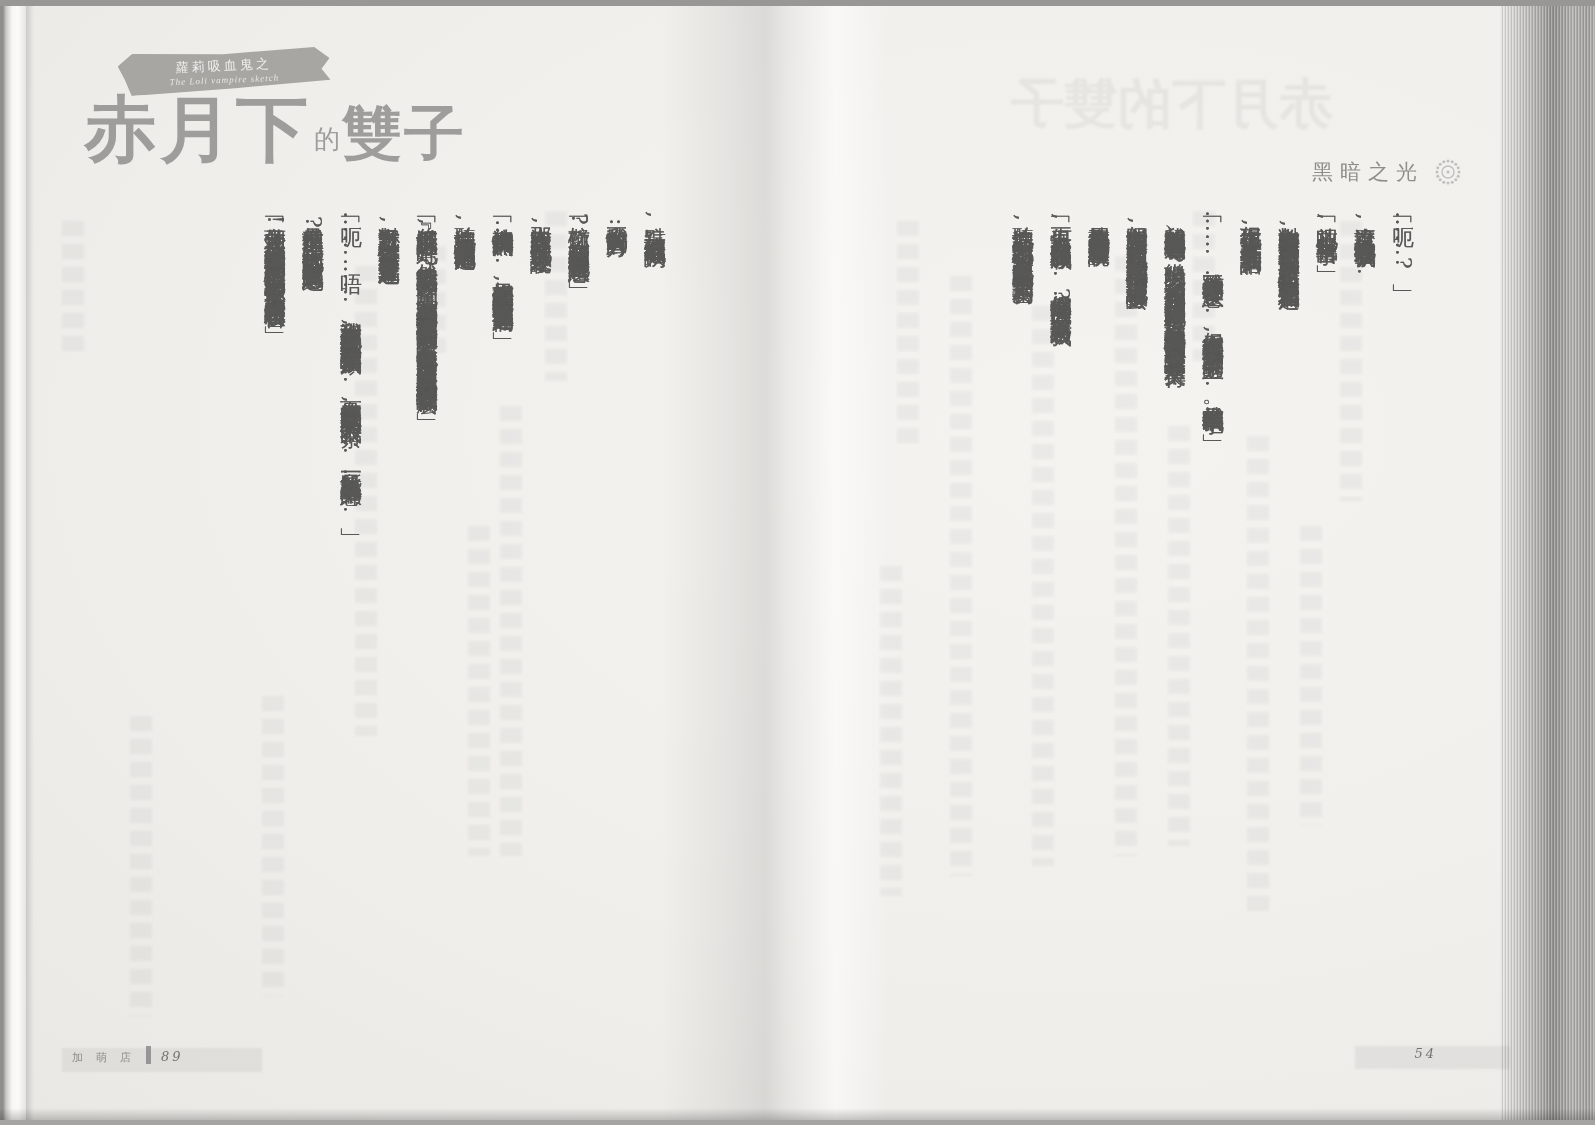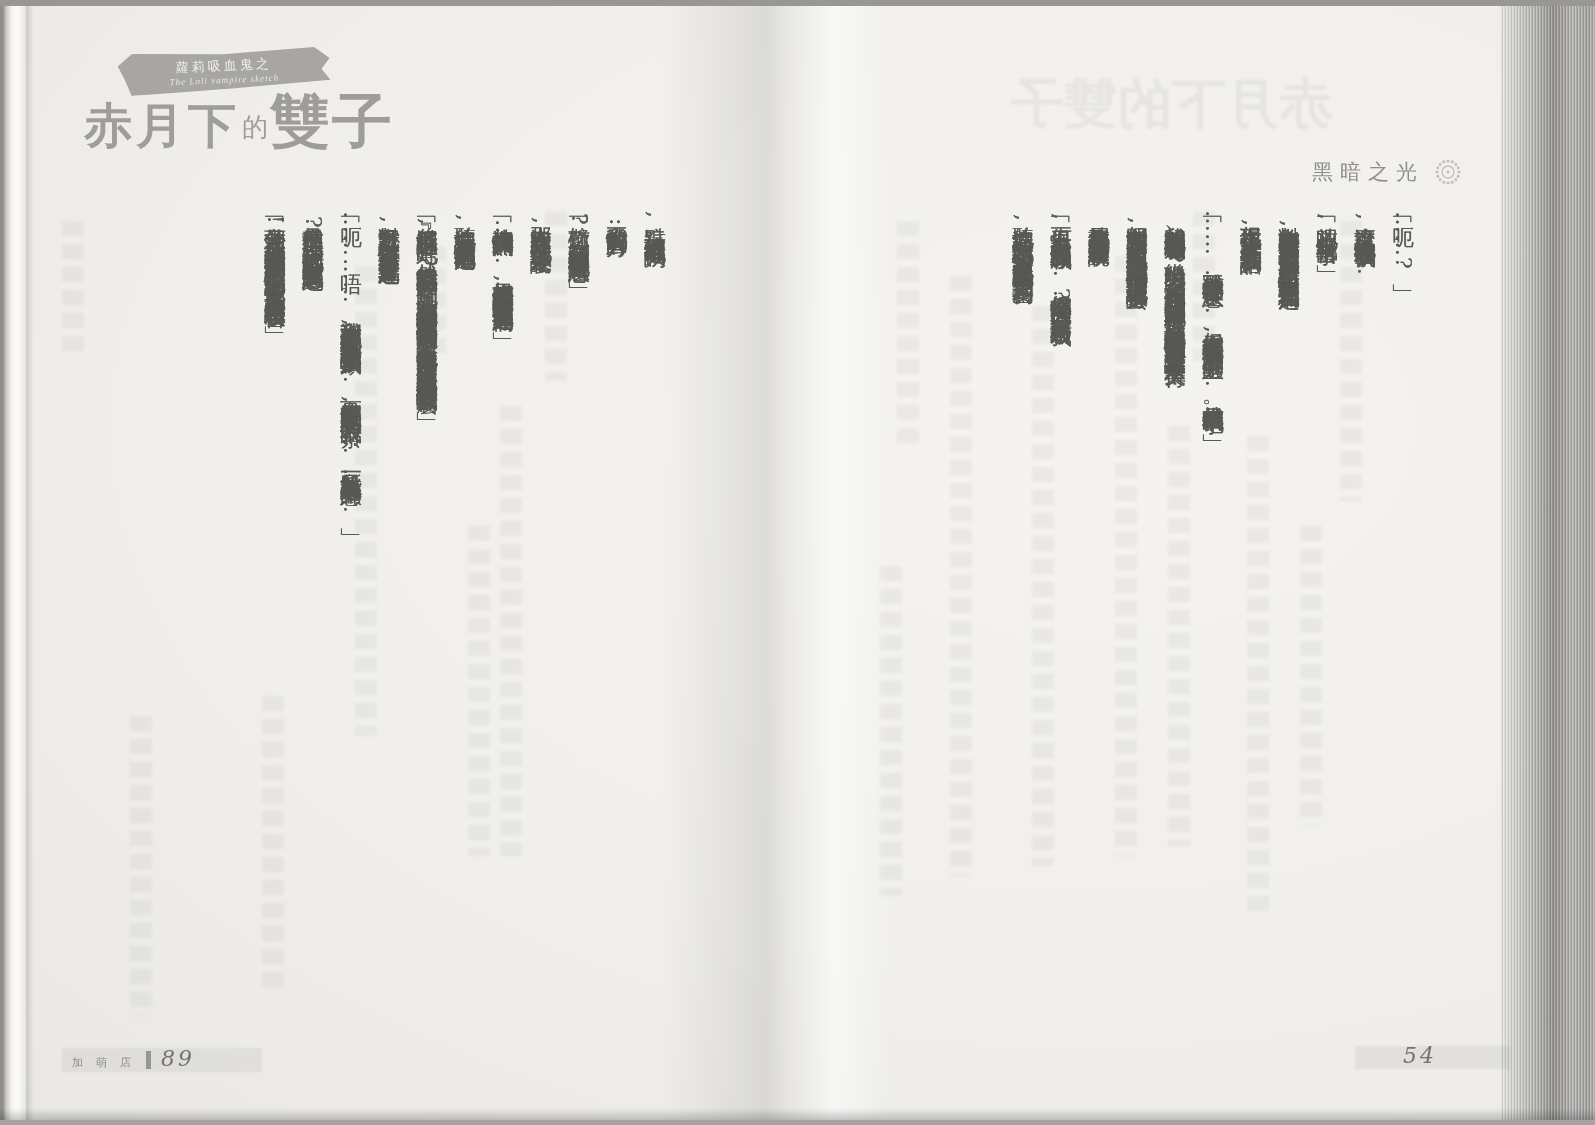--- a/index.html
+++ b/index.html
@@ -43,21 +43,21 @@
   .logo{position:absolute;left:84px;top:36px;width:300px;height:110px;color:#9e9d9b;}
   .ribbon{
     position:absolute;left:34px;top:8px;width:212px;height:42px;
     background:#a7a6a3;transform:rotate(-2.5deg);
     clip-path:polygon(0% 28%,7% 0%,50% 10%,93% 2%,100% 30%,96% 55%,100% 82%,55% 92%,6% 100%,3% 60%);
     text-align:center;color:#f0efec;
   }
   .ribbon-cn{font-size:13px;letter-spacing:3px;margin-top:7px;font-family:"DejaVu Serif",serif;}
   .ribbon-en{font-size:9px;font-style:italic;letter-spacing:1px;opacity:.9;font-family:"Liberation Serif",serif;}
   .booktitle{position:absolute;left:0px;top:40px;white-space:nowrap;}
-  .booktitle .t1{font-size:48px;letter-spacing:4px;font-weight:bold;}
+  .booktitle .t1{font-size:72px;letter-spacing:4px;font-weight:bold;}
   .booktitle .t2{font-size:26px;position:relative;top:-6px;margin:0 2px;}
   .booktitle .t3{font-size:60px;letter-spacing:2px;font-weight:bold;}
   
   .chapter{position:absolute;top:103px;right:132px;height:32px;white-space:nowrap;margin-top:48px;}
   .chapter-title{font-size:21px;letter-spacing:7px;color:#8e8d8a;vertical-align:middle;}
   .flower{vertical-align:middle;margin-left:4px;opacity:.75;}
   
   .ghost-title{
     position:absolute;top:62px;right:262px;transform:scaleX(-1);
     font-size:54px;font-weight:bold;color:#6f6e6c;opacity:.085;filter:blur(1.2px);white-space:nowrap;
@@ -76,21 +76,21 @@
   .bleed{
     position:absolute;width:22px;
     background:repeating-linear-gradient(180deg, rgba(100,100,100,.55) 0 15px, rgba(100,100,100,0) 15px 23px);
     opacity:.12;filter:blur(1.6px);pointer-events:none;
   }
   .bleed-band{position:absolute;background:rgba(0,0,0,.05);filter:blur(1px);}
   
   .footer-left{position:absolute;left:72px;top:1040px;white-space:nowrap;}
   .shop{font-family:"Liberation Sans",sans-serif;font-size:11px;letter-spacing:13px;color:#8f8e8b;}
   .bar{display:inline-block;width:5px;height:18px;background:#77767a;margin:0 10px 0 2px;vertical-align:-3px;opacity:.7;}
-  .pagenum{font-style:italic;font-size:22px;letter-spacing:3px;color:#757371;font-family:"DejaVu Serif",serif;text-align:center;}
+  .pagenum{font-style:italic;font-size:13px;letter-spacing:3px;color:#757371;font-family:"DejaVu Serif",serif;text-align:center;}
   .footer-right{position:absolute;right:158px;top:1037px;}
 </style>
 </head>
 <body>
 
 <div class="scan">
   <div class="book">
 
     <div class="edge-left"></div>
     <div class="edge-left-crease"></div>

